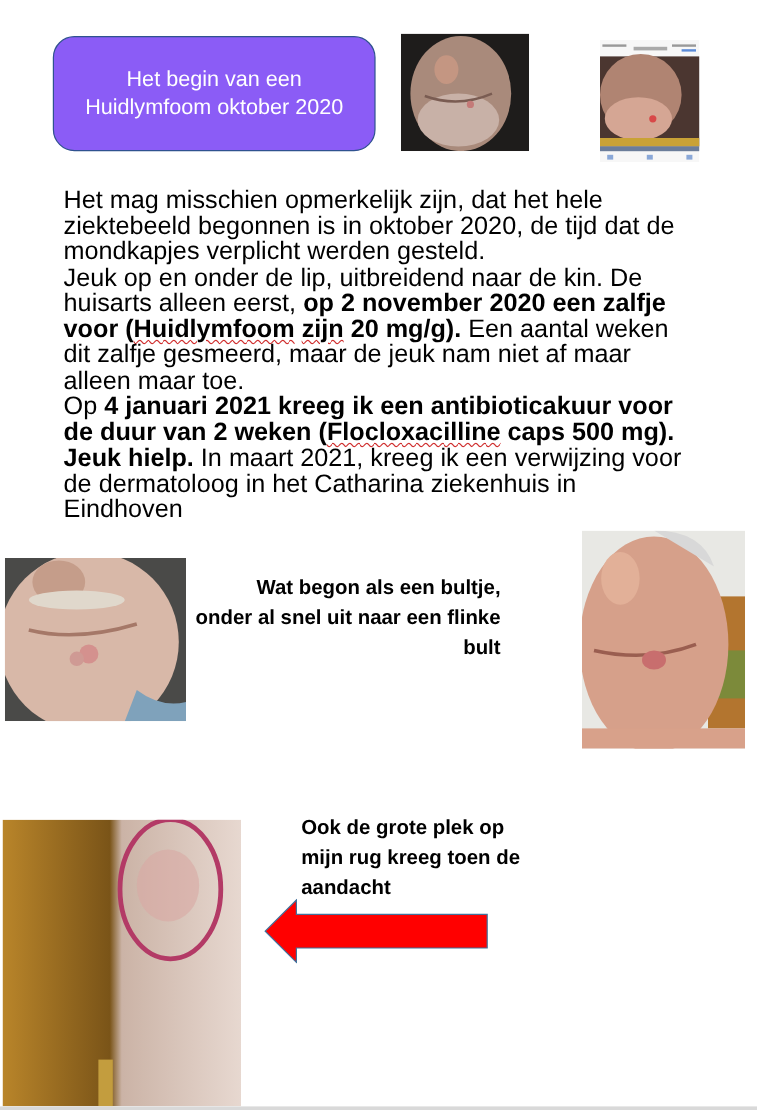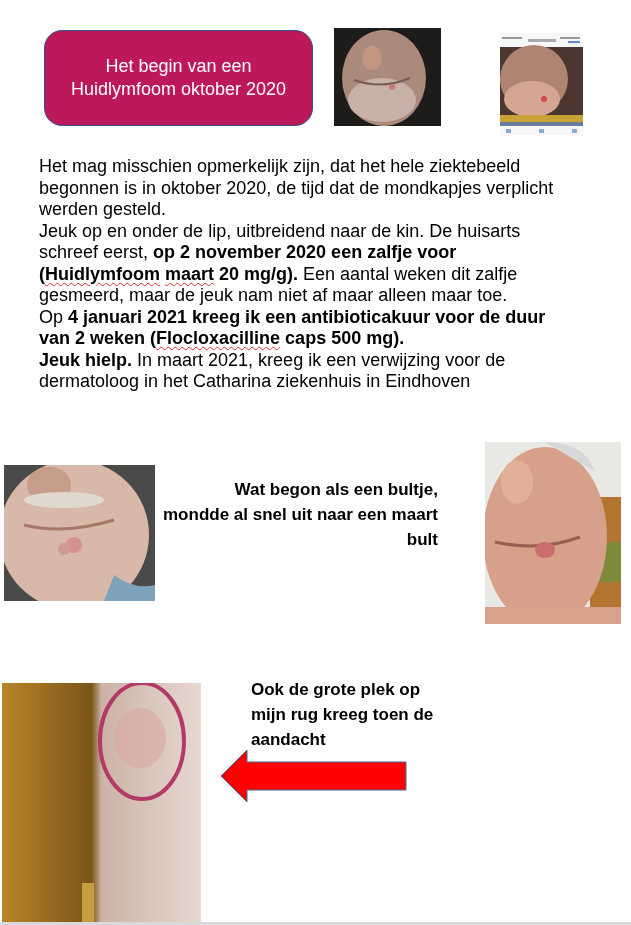--- a/index.html
+++ b/index.html
@@ -2,29 +2,29 @@
 <html><head>
 <meta charset="utf-8">
 <style>
   html, body { margin: 0; padding: 0; }
   body {
     width: 631px; height: 925px; background: #ffffff; position: relative; overflow: hidden;
     font-family: "Liberation Sans", "DejaVu Sans", sans-serif; color: #000;
   }
   .title-box {
     position: absolute; left: 44px; top: 30px; width: 269px; height: 96px;
-    background: #be185d; border: 1px solid #2f528f; border-radius: 18px;
+    background: #8b5cf6; border: 1px solid #2f528f; border-radius: 18px;
     color: #fff; font-size: 18px; line-height: 23px; text-align: center;
     display: flex; flex-direction: column; justify-content: center; box-sizing: border-box;
   }
   .photo { position: absolute; overflow: hidden; }
   .photo svg { display: block; width: 100%; height: 100%; }
   .body-text {
-    position: absolute; left: 39px; top: 156px; width: 520px;
-    font-size: 18px; line-height: 21.5px;
+    position: absolute; left: 53px; top: 156px; width: 520px;
+    font-size: 21px; line-height: 21.5px;
   }
   .body-text b { font-weight: bold; }
   .squiggle { text-decoration: underline wavy #d03030; text-decoration-thickness: 1px; text-underline-offset: 2px; }
   .caption {
     position: absolute; font-weight: bold; font-size: 17px; line-height: 25px;
   }
   .arrow { position: absolute; left: 220px; top: 749px; width: 187px; height: 54px; }
   .bottom-bar { position: absolute; left: 0; bottom: 0; width: 631px; height: 3px; background: #d9d9d9; }
 </style>
 </head>
@@ -60,41 +60,41 @@
     <rect x="0" y="82" width="83" height="7" fill="#c9a236"></rect>
     <rect x="0" y="89" width="83" height="4" fill="#6b7d9a"></rect>
     <rect x="6" y="96" width="5" height="4" fill="#8aa8d8"></rect>
     <rect x="39" y="96" width="5" height="4" fill="#8aa8d8"></rect>
     <rect x="72" y="96" width="5" height="4" fill="#8aa8d8"></rect>
   </svg>
 </div>
 
 <div class="body-text">
   <span>Het mag misschien opmerkelijk zijn, dat het hele ziektebeeld begonnen is in oktober 2020, de tijd dat de mondkapjes verplicht werden gesteld.</span><br>
-  <span>Jeuk op en onder de lip, uitbreidend naar de kin. De huisarts schreef eerst, </span><b><span>op 2 november 2020 een zalfje voor (</span><span class="squiggle">Huidlymfoom</span><span> </span><span class="squiggle">maart</span><span> 20 mg/g).</span></b><span> Een aantal weken dit zalfje gesmeerd, maar de jeuk nam niet af maar alleen maar toe.</span><br>
+  <span>Jeuk op en onder de lip, uitbreidend naar de kin. De huisarts alleen eerst, </span><b><span>op 2 november 2020 een zalfje voor (</span><span class="squiggle">Huidlymfoom</span><span> </span><span class="squiggle">zijn</span><span> 20 mg/g).</span></b><span> Een aantal weken dit zalfje gesmeerd, maar de jeuk nam niet af maar alleen maar toe.</span><br>
   <span>Op </span><b><span>4 januari 2021 kreeg ik een antibioticakuur voor de duur van 2 weken (</span><span class="squiggle">Flocloxacilline</span><span> caps 500 mg).</span></b><br>
   <b>Jeuk hielp.</b><span>  In maart 2021, kreeg ik een verwijzing voor de dermatoloog in het Catharina ziekenhuis in Eindhoven</span>
 </div>
 
 <div class="photo" style="left:4px;top:465px;width:151px;height:136px;">
   <svg viewBox="0 0 151 136" preserveAspectRatio="none">
     <rect width="151" height="136" fill="#4a4a48"></rect>
     <ellipse cx="70" cy="70" rx="75" ry="75" fill="#d8b8a8"></ellipse>
     <ellipse cx="45" cy="20" rx="22" ry="18" fill="#c59d8a"></ellipse>
     <path d="M20 60 Q60 70 110 55" stroke="#a57868" stroke-width="3" fill="none"></path>
     <ellipse cx="60" cy="35" rx="40" ry="8" fill="#e0d8cc"></ellipse>
     <circle cx="70" cy="80" r="8" fill="#d4918e"></circle>
     <circle cx="60" cy="84" r="6" fill="#cf9a94"></circle>
     <path d="M110 110 Q130 125 151 120 L151 136 L100 136 Z" fill="#7fa2bb"></path>
   </svg>
 </div>
 
 <div class="caption" style="left:163px;top:477px;text-align:right;">
   <div>Wat begon als een bultje,</div>
-  <div>mondde al snel uit naar een maart</div>
+  <div>onder al snel uit naar een flinke</div>
   <div>bult</div>
 </div>
 
 <div class="photo" style="left:485px;top:442px;width:136px;height:182px;">
   <svg viewBox="0 0 136 182" preserveAspectRatio="none">
     <rect width="136" height="182" fill="#e8e8e4"></rect>
     <rect x="105" y="55" width="31" height="110" fill="#b3752f"></rect>
     <rect x="108" y="100" width="28" height="40" fill="#7c8a3a"></rect>
     <ellipse cx="60" cy="95" rx="62" ry="90" fill="#d6a08a"></ellipse>
     <ellipse cx="32" cy="40" rx="16" ry="22" fill="#e2b098"></ellipse>

